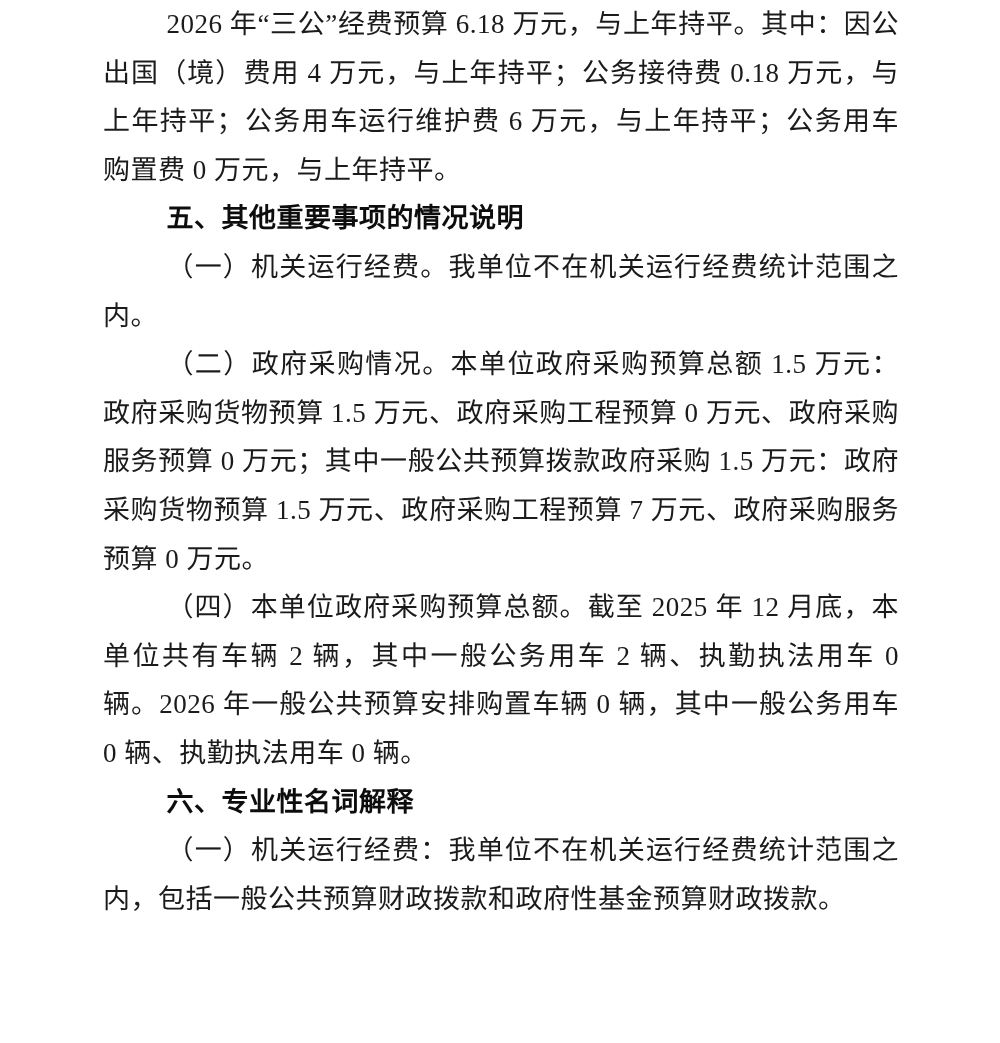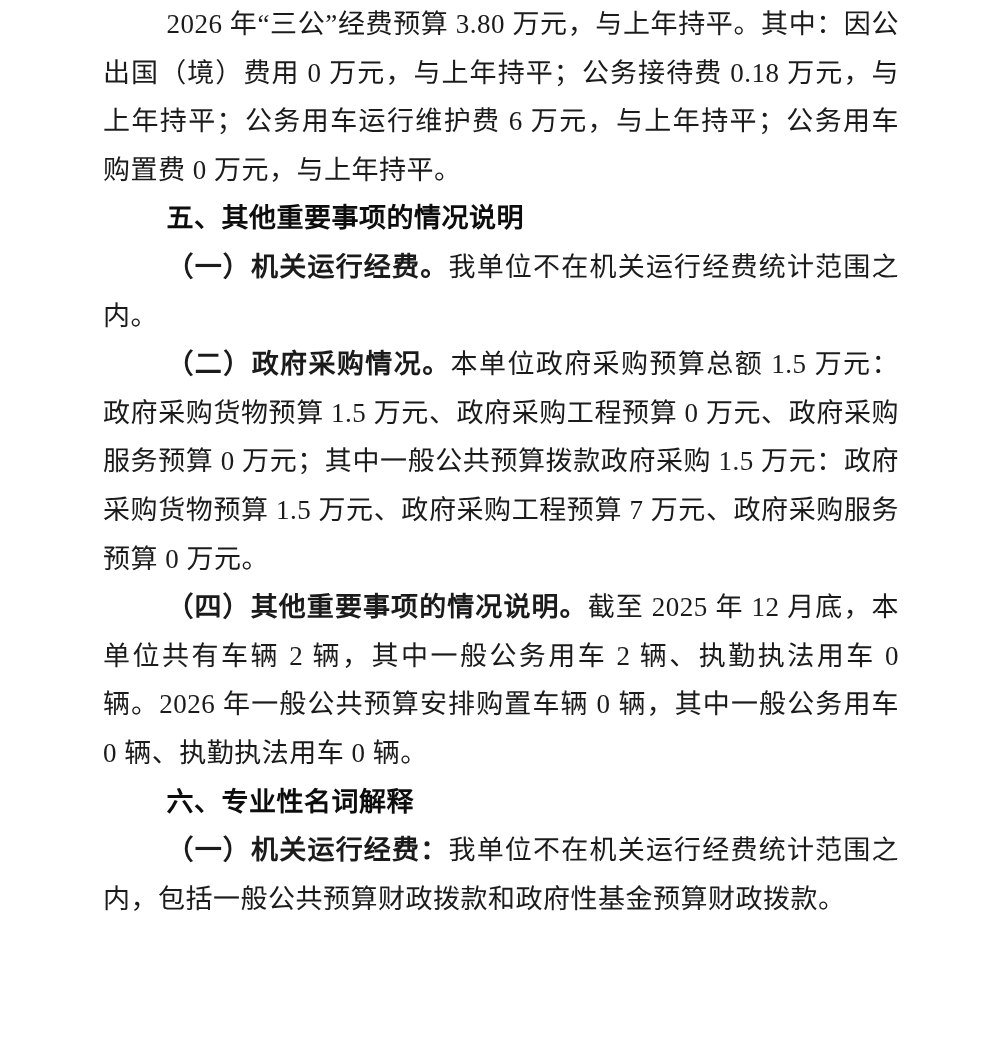--- a/index.html
+++ b/index.html
@@ -24,48 +24,48 @@
     margin: 0;
     font-family: "Liberation Serif", "DejaVu Serif", serif;
     font-size: 27px;
     line-height: 48.6px;
     color: #1b1b1b;
     text-align: justify;
     text-indent: 2.35em;
     letter-spacing: 0.5px;
   }
   .para .item-label {
-    font-weight: 700;
+    font-weight: 400;
   }
   .section-heading {
     margin: 0;
     font-family: Liberation Sans, sans-serif;
     font-weight: 700;
     font-size: 27px;
     line-height: 48.6px;
     color: #0d0d0d;
     text-indent: 2.35em;
     letter-spacing: 0.5px;
   }
 </style>
 </head>
 <body>
 
 <div class="page">
   <div class="content">
 
-    <p class="para">2026 年“三公”经费预算 3.80 万元，与上年持平。其中：因公出国（境）费用 0 万元，与上年持平；公务接待费 0.18 万元，与上年持平；公务用车运行维护费 6 万元，与上年持平；公务用车购置费 0 万元，与上年持平。</p>
+    <p class="para">2026 年“三公”经费预算 6.18 万元，与上年持平。其中：因公出国（境）费用 4 万元，与上年持平；公务接待费 0.18 万元，与上年持平；公务用车运行维护费 6 万元，与上年持平；公务用车购置费 0 万元，与上年持平。</p>
 
     <h2 class="section-heading">五、其他重要事项的情况说明</h2>
 
     <p class="para"><span class="item-label">（一）机关运行经费。</span><span>我单位不在机关运行经费统计范围之内。</span></p>
 
     <p class="para"><span class="item-label">（二）政府采购情况。</span><span>本单位政府采购预算总额 1.5 万元：政府采购货物预算 1.5 万元、政府采购工程预算 0 万元、政府采购服务预算 0 万元；其中一般公共预算拨款政府采购 1.5 万元：政府采购货物预算 1.5 万元、政府采购工程预算 7 万元、政府采购服务预算 0 万元。</span></p>
 
 
-    <p class="para"><span class="item-label">（四）其他重要事项的情况说明。</span><span>截至 2025 年 12 月底，本单位共有车辆 2 辆，其中一般公务用车 2 辆、执勤执法用车 0 辆。2026 年一般公共预算安排购置车辆 0 辆，其中一般公务用车 0 辆、执勤执法用车 0 辆。</span></p>
+    <p class="para"><span class="item-label">（四）本单位政府采购预算总额。</span><span>截至 2025 年 12 月底，本单位共有车辆 2 辆，其中一般公务用车 2 辆、执勤执法用车 0 辆。2026 年一般公共预算安排购置车辆 0 辆，其中一般公务用车 0 辆、执勤执法用车 0 辆。</span></p>
 
     <h2 class="section-heading">六、专业性名词解释</h2>
 
     <p class="para"><span class="item-label">（一）机关运行经费：</span><span>我单位不在机关运行经费统计范围之内，包括一般公共预算财政拨款和政府性基金预算财政拨款。</span></p>
 
   </div>
 </div>
 
 </body></html>

